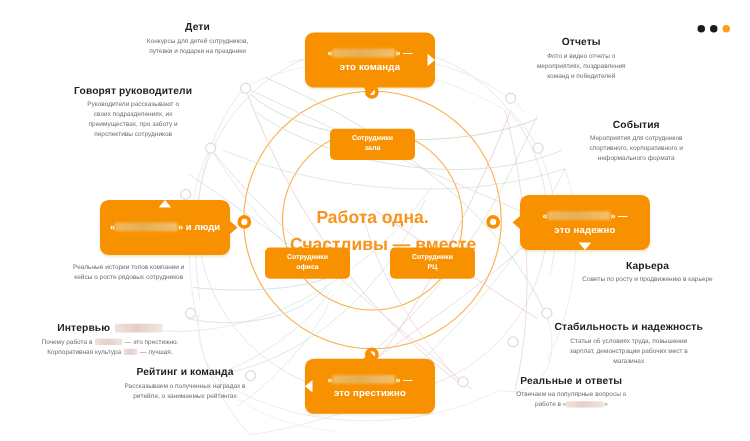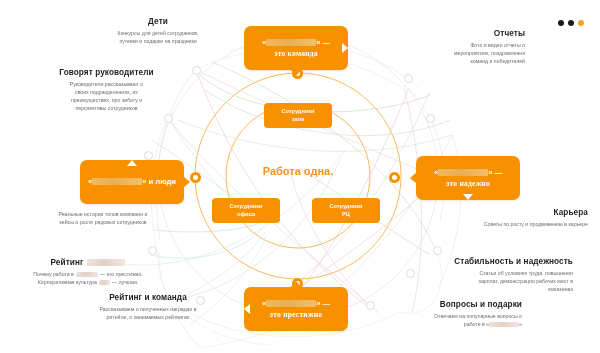--- a/index.html
+++ b/index.html
@@ -17,42 +17,42 @@
   
   .block{position:absolute;}
   .block .ttl{
     font-size:8.2px;font-weight:bold;color:#1f1f1f;letter-spacing:.1px;
     margin:0 0 3px 0;line-height:1.1;
   }
   .block .desc{
     font-size:5.2px;color:#6d6d6d;line-height:1.55;margin:0;
   }
   .al-r{text-align:center;}
-  .al-l{text-align:right;}
+  .al-l{text-align:center;}
 
   
   .redact{
     display:inline-block;vertical-align:-1px;
     background:linear-gradient(90deg,#d9d9d9,#c9c9c9 40%,#dcdcdc);
     border-radius:1px;
     filter:blur(.35px);
   }
   .redact.t{height:7px;}
   .redact.s{height:5px;}
   .redact.w{background:linear-gradient(90deg,#efe2dc,#e4cfc6 45%,#f1e6e1);filter:blur(.6px);}
 
   
   .card{
     position:absolute;background:#F89100;border-radius:7px;
     color:#fff;text-align:center;display:flex;flex-direction:column;
     align-items:center;justify-content:center;
     box-shadow:0 1px 2px rgba(190,120,0,.18);
   }
   .card .l1{font-size:7.6px;font-weight:bold;line-height:1.25;white-space:nowrap;}
-  .card .l2{font-size:7.6px;font-weight:bold;line-height:1.25;margin-top:2px;letter-spacing:.2px;font-family:Liberation Serif, serif;}
+  .card .l2{font-size:7.6px;font-weight:bold;line-height:1.25;margin-top:2px;letter-spacing:.2px;}
   .card .l1 .redact{background:linear-gradient(90deg,#f2b85c,#e7ae55 45%,#f4bf6a);filter:blur(.7px);height:7px;border-radius:1px;}
   
   .tail{position:absolute;width:0;height:0;}
   .tail-d{border-left:6px solid transparent;border-right:6px solid transparent;border-top:7px solid #F89100;bottom:-6px;left:50%;margin-left:-6px;}
   .tail-u{border-left:6px solid transparent;border-right:6px solid transparent;border-bottom:7px solid #F89100;top:-6px;left:50%;margin-left:-6px;}
   .tail-r{border-top:6px solid transparent;border-bottom:6px solid transparent;border-left:7px solid #F89100;right:-6px;top:50%;margin-top:-6px;}
   .tail-l{border-top:6px solid transparent;border-bottom:6px solid transparent;border-right:7px solid #F89100;left:-6px;top:50%;margin-top:-6px;}
   .notch{position:absolute;width:0;height:0;}
   .notch-r{border-top:5px solid transparent;border-bottom:5px solid transparent;border-left:6px solid #ffffff;right:0;top:50%;margin-top:-5px;}
   .notch-l{border-top:5px solid transparent;border-bottom:5px solid transparent;border-right:6px solid #ffffff;left:0;top:50%;margin-top:-5px;}
@@ -62,21 +62,21 @@
   
   .pill{
     position:absolute;background:#F89100;border-radius:4px;color:#fff;
     text-align:center;display:flex;flex-direction:column;align-items:center;
     justify-content:center;font-size:5.6px;font-weight:bold;line-height:1.35;
   }
 
   
   #slogan{
     position:absolute;text-align:center;color:#F7941E;
-    font-size:11px;font-weight:bold;line-height:1.55;white-space:nowrap;
+    font-size:14px;font-weight:bold;line-height:1.55;white-space:nowrap;
   }
 
   
   .hub{position:absolute;width:11px;height:11px;border-radius:50%;
        background:#fff;border:3px solid #F89100;box-sizing:border-box;}
   .node{position:absolute;width:9px;height:9px;border-radius:50%;
         background:#fff;border:1.2px solid #dcdcdc;box-sizing:border-box;}
 
   
   #dots{position:absolute;display:flex;gap:4px;align-items:center;}
@@ -135,20 +135,21 @@
   </svg>
 
   <div id="dots" style="right:16px;top:20px;">
     <span style="background:#1A1A1A"></span>
     <span style="background:#1A1A1A"></span>
     <span style="background:#F9A21B"></span>
   </div>
 
   <div id="slogan" style="left:232px;top:163px;width:132px;">
     <div>Работа одна.</div>
+    <div>Счастливы — вместе</div>
   </div>
 
   <div class="pill" style="left:264px;top:103px;width:68px;height:25px;">
     <div>Сотрудники</div>
     <div>зала</div>
   </div>
   <div class="pill" style="left:212px;top:198px;width:68px;height:25px;">
     <div>Сотрудники</div>
     <div>офиса</div>
   </div>
@@ -224,54 +225,60 @@
 
 
   <div class="block al-r" style="left:40px;top:210px;width:126px;">
     <p class="desc">
       <span>Реальные истории топов компании и</span><br><span>кейсы о росте рядовых сотрудников</span>
     </p>
   </div>
 
   <div class="block al-r" style="left:28px;top:258px;width:120px;">
     <p class="ttl">
-      <span>Рейтинг</span><span class="redact t w" style="width:38px;margin-left:4px;"></span>
+      <span>Интервью</span><span class="redact t w" style="width:38px;margin-left:4px;"></span>
     </p>
     <p class="desc">
       Почему работа в<span class="redact s w" style="width:22px;margin:0 2px;"></span>— это престижно.<br>Корпоративная культура<span class="redact s w" style="width:11px;margin:0 2px;"></span>— лучшая.
     </p>
   </div>
 
   <div class="block al-r" style="left:86px;top:293px;width:124px;">
     <p class="ttl">Рейтинг и команда</p>
     <p class="desc">
       <span>Рассказываем о полученных наградах в</span><br><span>ритейле, о занимаемых рейтингах</span>
     </p>
   </div>
 
   <div class="block al-l" style="left:405px;top:29px;width:120px;">
     <p class="ttl">Отчеты</p>
     <p class="desc">
       <span>Фото и видео отчеты о</span><br><span>мероприятиях, поздравления</span><br><span>команд и победителей</span>
     </p>
   </div>
 
+  <div class="block al-l" style="left:448px;top:95px;width:122px;">
+    <p class="ttl">События</p>
+    <p class="desc">
+      <span>Мероприятия для сотрудников</span><br><span>спортивного, корпоративного и</span><br><span>неформального формата</span>
+    </p>
+  </div>
 
   <div class="block al-l" style="left:448px;top:208px;width:140px;">
     <p class="ttl">Карьера</p>
     <p class="desc">Советы по росту и продвижению в карьере</p>
   </div>
 
   <div class="block al-l" style="left:433px;top:257px;width:140px;">
     <p class="ttl">Стабильность и надежность</p>
     <p class="desc">
       <span>Статьи об условиях труда, повышении</span><br><span>зарплат, демонстрации рабочих мест в</span><br><span>магазинах</span>
     </p>
   </div>
 
   <div class="block al-l" style="left:392px;top:300px;width:130px;">
-    <p class="ttl">Вопросы и подарки</p>
+    <p class="ttl">Реальные и ответы</p>
     <p class="desc">
       Отвечаем на популярные вопросы о<br>работе в «<span class="redact s w" style="width:30px;"></span>»
     </p>
   </div>
 
 </div>
 
 </body></html>

